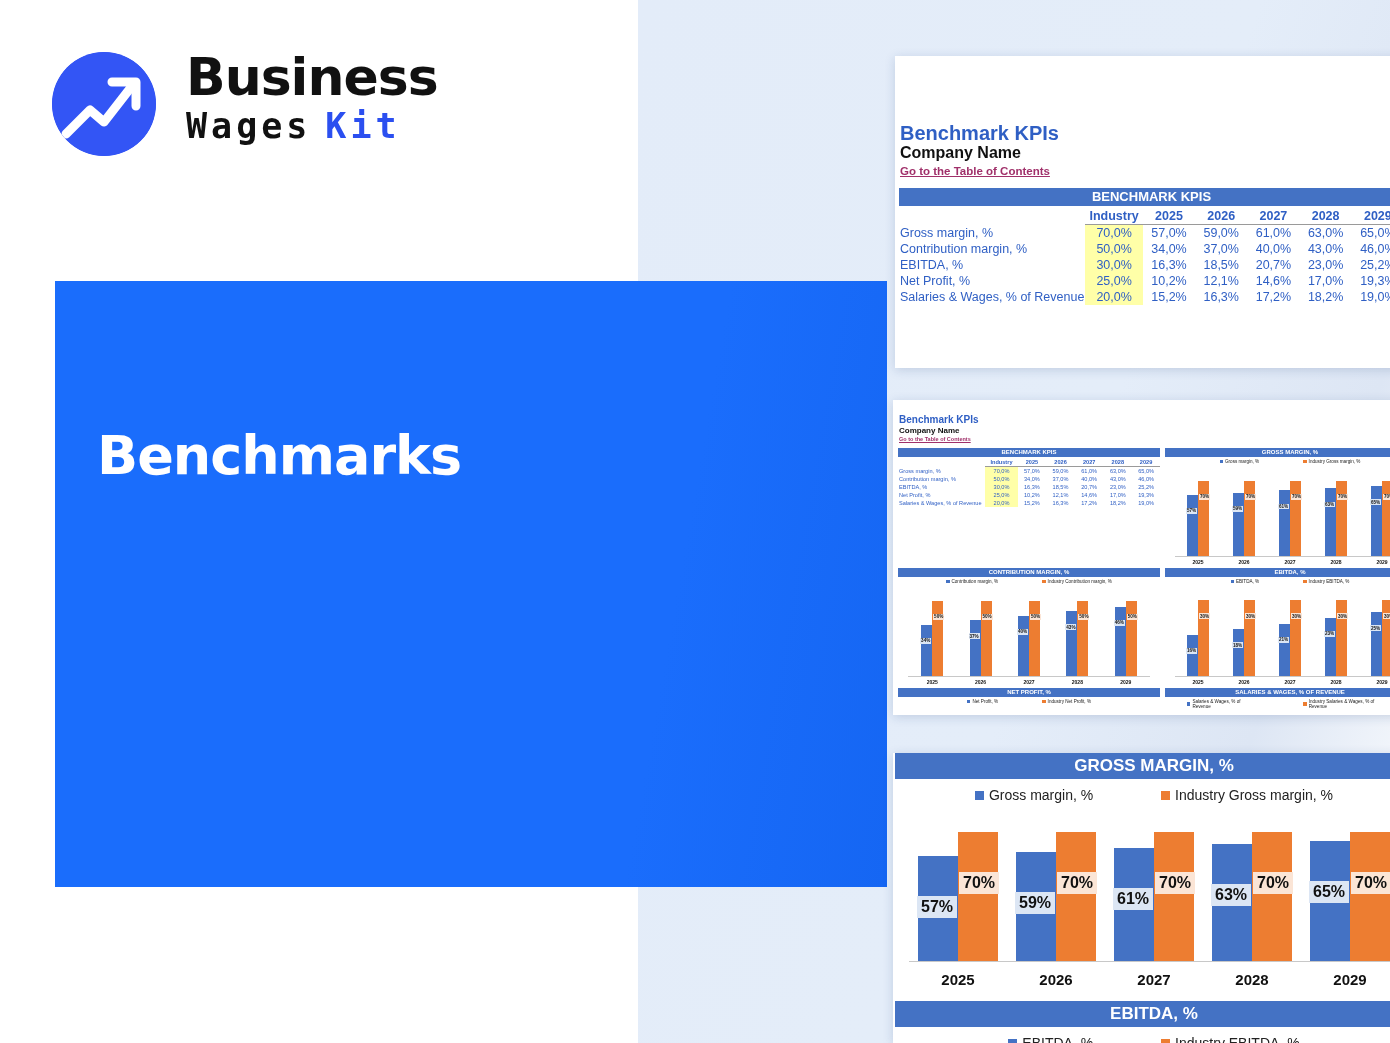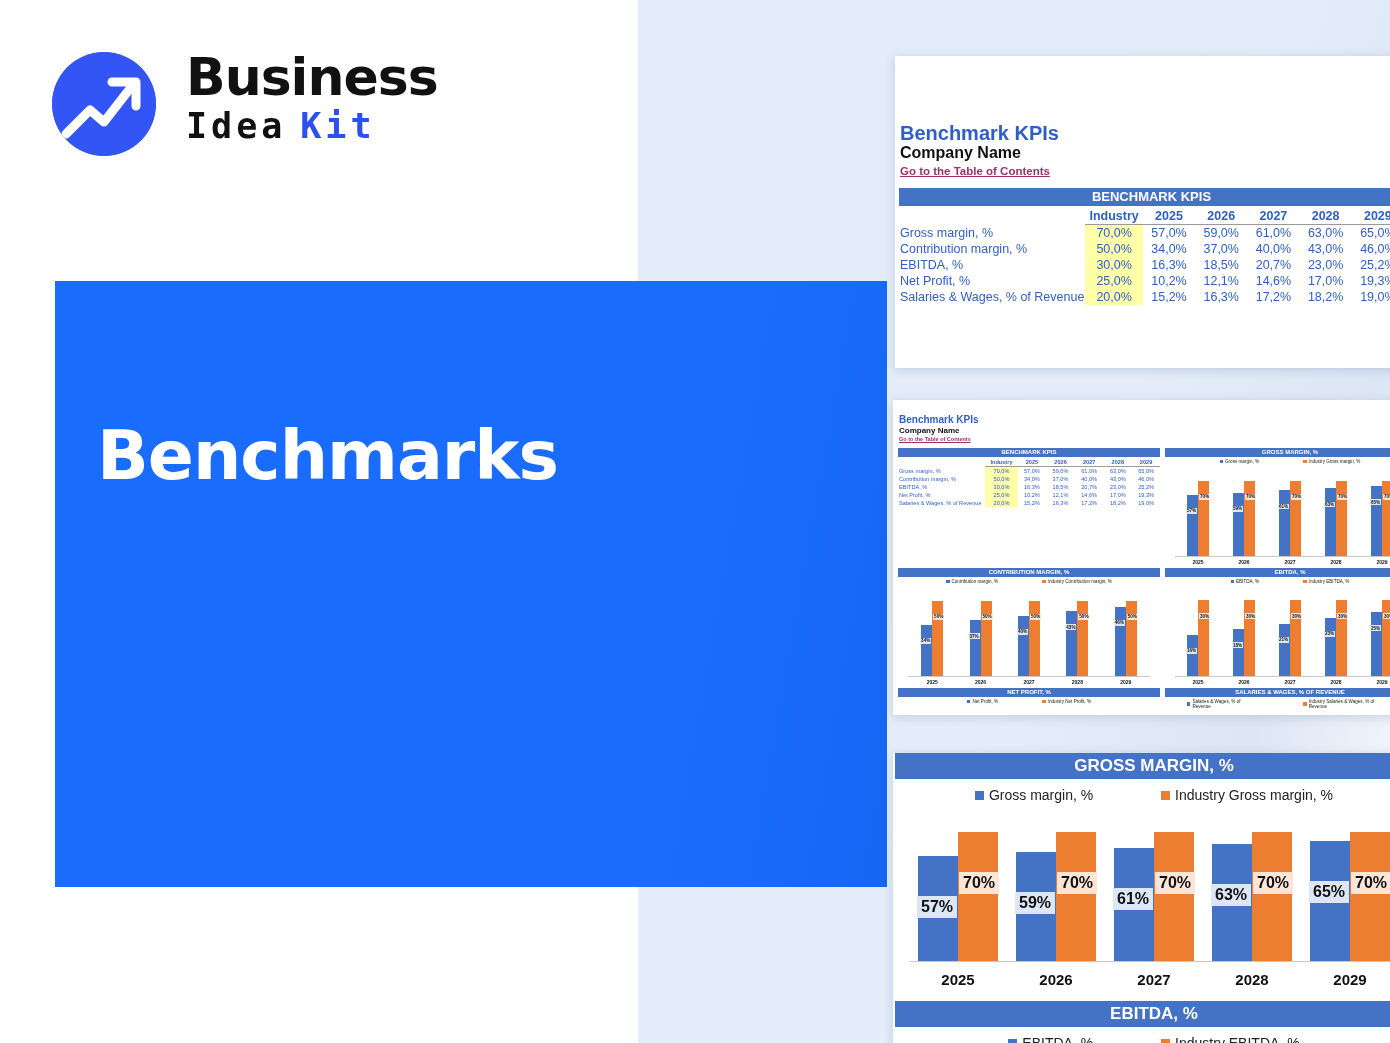--- a/index.html
+++ b/index.html
@@ -24,21 +24,21 @@
     font-family:"DejaVu Sans",sans-serif;}
   #logo-line2{line-height:44px;margin-top:-2px;font-family:"DejaVu Sans Mono",monospace;}
   #logo-idea{font-size:35px;font-weight:bold;color:#111;letter-spacing:4px;}
   #logo-kit{font-size:35px;font-weight:bold;color:#2b4ff0;letter-spacing:4px;margin-left:14px;}
   
   #hero{
     position:absolute;left:55px;top:281px;width:832px;height:606px;
     background:linear-gradient(100deg,#1a6dfc 0%,#1a6dfc 72%,#1566f3 100%);
   }
   #hero-title{
-    position:absolute;left:42px;top:140px;color:#fff;font-size:68px;font-weight:bold;
+    position:absolute;left:42px;top:140px;color:#fff;font-size:54px;font-weight:bold;
     letter-spacing:-1px;font-family:"DejaVu Sans",sans-serif;line-height:70px;
   }
   #hero-body{
     position:absolute;left:42px;top:249px;width:680px;color:#fff;font-size:31px;
     line-height:38.5px;font-family:"DejaVu Sans",sans-serif;font-weight:normal;
   }
   
   .sheet{position:absolute;background:#fff;box-shadow:0 2px 10px rgba(30,60,120,.18);}
   .sheet-inner{position:absolute;left:0;top:0;right:0;bottom:0;overflow:hidden;}
   
@@ -84,21 +84,21 @@
   <div id="logo-mark">
     <svg width="104" height="104" viewBox="0 0 104 104">
       <circle cx="52" cy="52" r="52" fill="#3355f5"></circle>
       <path d="M14 82 L38 58 L52 70 L80 34" stroke="#ffffff" stroke-width="9" fill="none" stroke-linecap="round" stroke-linejoin="round"></path>
       <path d="M60 30 L84 30 L84 54" stroke="#ffffff" stroke-width="9" fill="none" stroke-linecap="round" stroke-linejoin="round"></path>
     </svg>
   </div>
   <div id="logo-word">
     <div id="logo-business">Business</div>
     <div id="logo-line2">
-      <span id="logo-idea">Idea</span><span id="logo-kit">Kit</span>
+      <span id="logo-idea">Wages</span><span id="logo-kit">Kit</span>
     </div>
   </div>
 </div>
 
 <div id="hero">
   <div id="hero-title">Benchmarks</div>
 </div>
 
 <div class="sheet" id="sheet-top" style="left:895px;top:56px;width:520px;height:312px;">
   <div class="sheet-inner">

